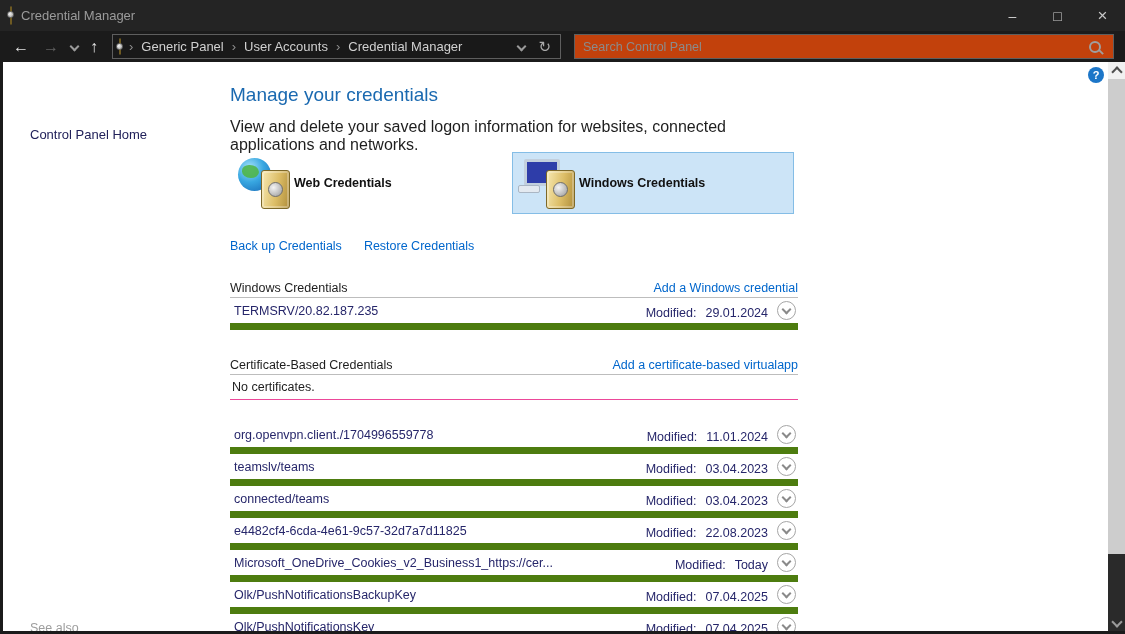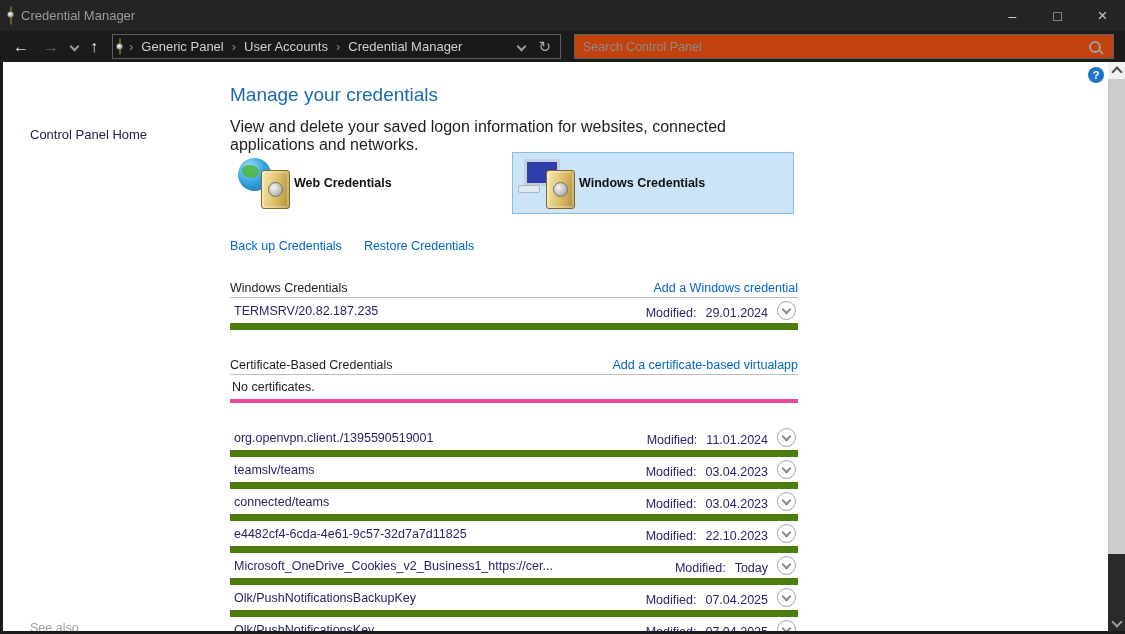--- a/index.html
+++ b/index.html
@@ -91,21 +91,21 @@
   .section-title{font-size:12.5px;color:#1d1d1d;}
   .section-add{font-size:12.5px;}
   .cred-row{display:flex;align-items:center;justify-content:space-between;height:25px;border-bottom:7px solid #4d7c0f;}
   .cred-name{font-size:12.5px;color:#26266a;padding-left:4px;cursor:pointer;white-space:nowrap;}
   .cred-right{display:flex;align-items:flex-end;padding-left:31px;}
   .mod-label,.mod-date{font-size:12.5px;color:#26266a;}
   .mod-date{margin-left:9px;}
   .chev-btn{width:19px;height:19px;border-radius:50%;border:1px solid #a6a6a6;background:#fff;margin-left:9px;margin-right:2px;
             display:flex;align-items:center;justify-content:center;cursor:pointer;padding:0;box-sizing:border-box;}
   .chev-btn .chev{width:5px;height:5px;border-color:#8a8a8a;margin-top:-2px;}
-  .empty-row{height:24px;display:flex;align-items:center;border-bottom:4px solid #ec4899;
+  .empty-row{height:24px;display:flex;align-items:center;border-bottom:1px solid #ec4899;
              font-size:12.5px;color:#1d1d1d;padding-left:2px;}
 
   
   .scrollbar{position:absolute;top:0;right:0;width:17px;height:100%;background:#2a2a2a;}
   .sb-up{position:absolute;top:0;left:0;width:17px;height:17px;background:#f1f1f1;display:flex;align-items:center;justify-content:center;}
   .sb-up .chev{border-color:#4f4f4f;margin-top:3px;}
   .sb-thumb{position:absolute;top:17px;left:0;width:17px;height:475px;background:#cdcdcd;}
   .sb-down{position:absolute;bottom:0;left:0;width:17px;height:17px;display:flex;align-items:center;justify-content:center;}
   .sb-down .chev{border-color:#9a9a9a;margin-bottom:2px;}
 </style>
@@ -209,21 +209,21 @@
           <div class="section-head">
             <span class="section-title">Certificate-Based Credentials</span>
             <span class="section-add link">Add a certificate-based virtualapp</span>
           </div>
           <div class="empty-row">No certificates.</div>
         </div>
 
         <div class="section">
 
           <div class="cred-row">
-            <span class="cred-name">org.openvpn.client./1395590519001</span>
+            <span class="cred-name">org.openvpn.client./1704996559778</span>
             <span class="cred-right">
               <span class="mod-label">Modified:</span>
               <span class="mod-date">11.01.2024</span>
               <button class="chev-btn">
                   <span class="chev"></span>
                 </button>
             </span>
           </div>
           <div class="cred-row">
             <span class="cred-name">teamslv/teams</span>
@@ -242,21 +242,21 @@
               <span class="mod-date">03.04.2023</span>
               <button class="chev-btn">
                   <span class="chev"></span>
                 </button>
             </span>
           </div>
           <div class="cred-row">
             <span class="cred-name">e4482cf4-6cda-4e61-9c57-32d7a7d11825</span>
             <span class="cred-right">
               <span class="mod-label">Modified:</span>
-              <span class="mod-date">22.10.2023</span>
+              <span class="mod-date">22.08.2023</span>
               <button class="chev-btn">
                   <span class="chev"></span>
                 </button>
             </span>
           </div>
           <div class="cred-row">
             <span class="cred-name">Microsoft_OneDrive_Cookies_v2_Business1_https://cer...</span>
             <span class="cred-right">
               <span class="mod-label">Modified:</span>
               <span class="mod-date">Today</span>

